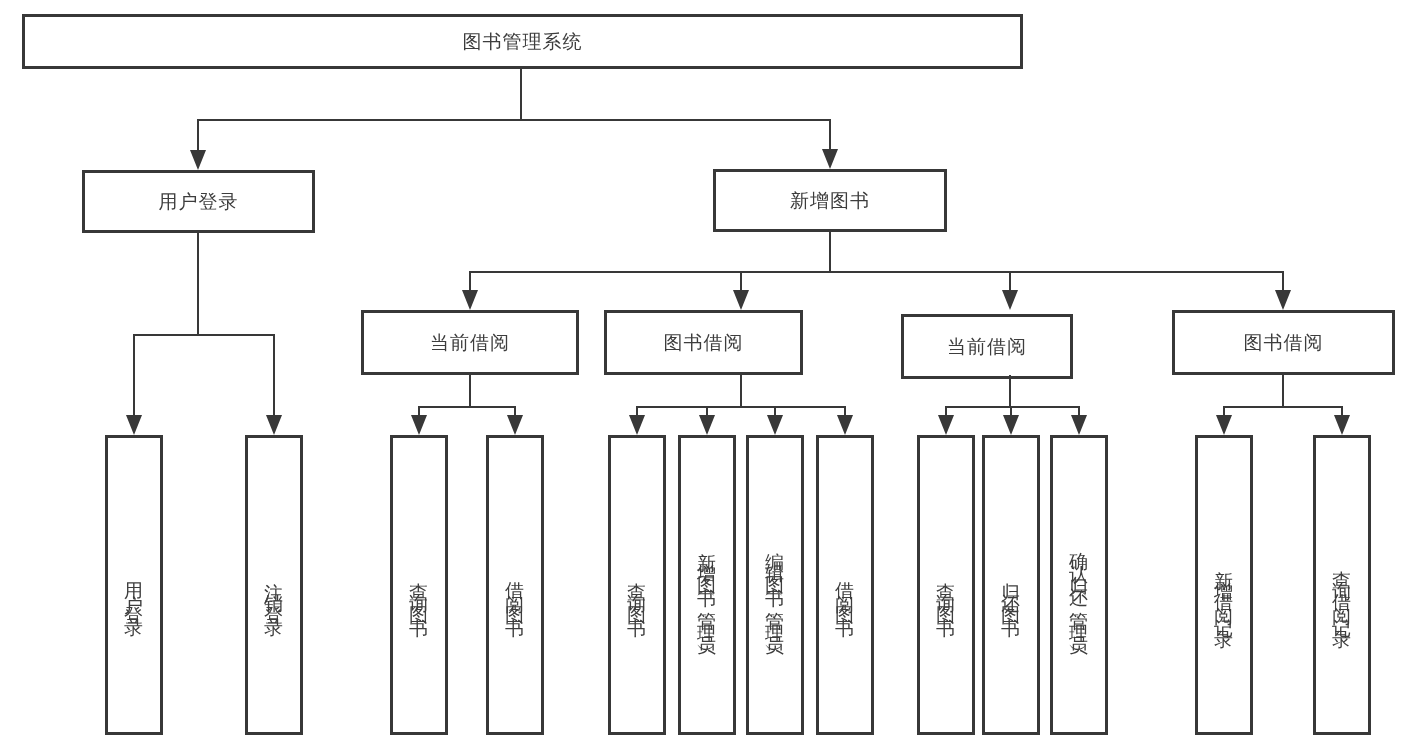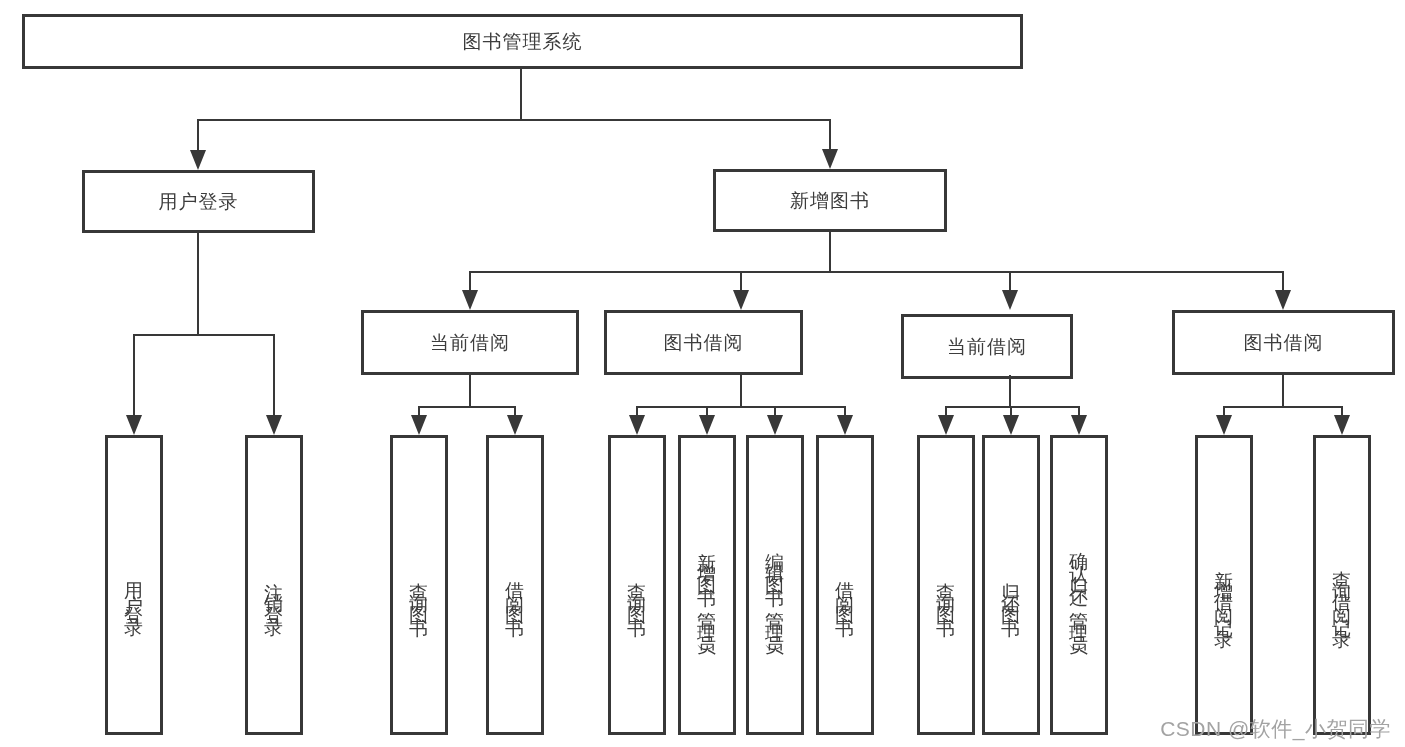--- a/index.html
+++ b/index.html
@@ -160,15 +160,14 @@
   <div class="ln" style="left:1078px; top:406px; width:2px; height:11px;"></div>
   <div class="ar" style="left:1071px; top:415px;"></div>
 
   <div class="ln" style="left:1282px; top:375px; width:2px; height:33px;"></div>
   <div class="ln" style="left:1224px; top:406px; width:119px; height:2px;"></div>
   <div class="ln" style="left:1223px; top:406px; width:2px; height:11px;"></div>
   <div class="ar" style="left:1216px; top:415px;"></div>
   <div class="ln" style="left:1341px; top:406px; width:2px; height:11px;"></div>
   <div class="ar" style="left:1334px; top:415px;"></div>
 
-  <div class="watermark">CSDN @软件_小贺同学</div>
 
 </div>
 
 </body></html>

